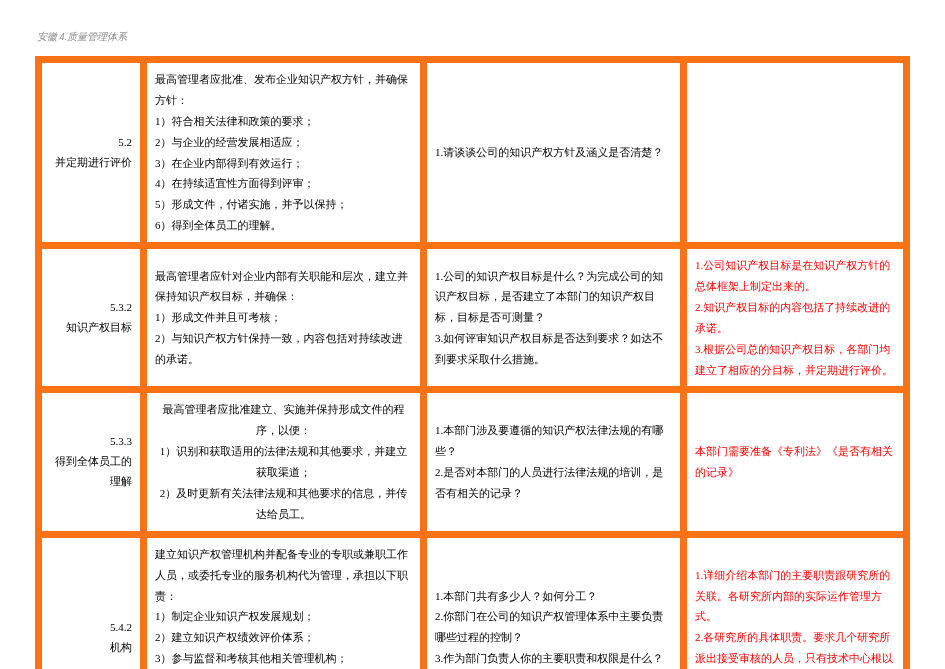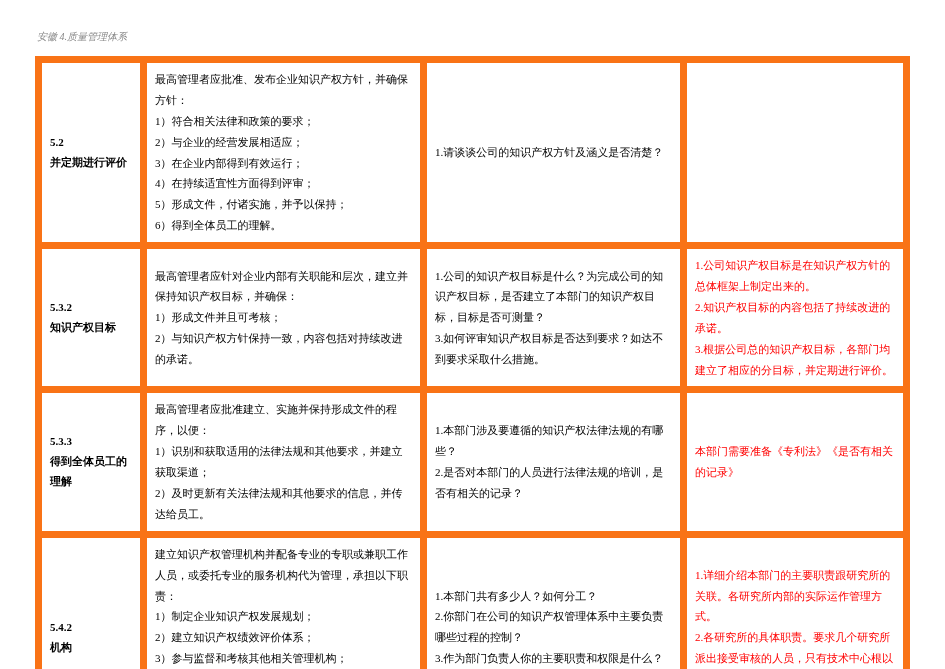--- a/index.html
+++ b/index.html
@@ -29,23 +29,22 @@
     padding: 6px 8px;
     vertical-align: middle;
     line-height: 1.9;
     font-size: 11px;
   }
   col.c1 { width: 105px; }
   col.c2 { width: 280px; }
   col.c3 { width: 260px; }
   col.c4 { width: auto; }
   .section-cell {
-    text-align: left;
+    text-align: right;
     line-height: 1.8;
-    font-weight: bold;
   }
   .red { color: #f00; }
 </style>
 </head>
 <body>
 
 <div class="header-text">安徽 4.质量管理体系</div>
 
 <table>
   <colgroup>
@@ -82,21 +81,21 @@
 3.如何评审知识产权目标是否达到要求？如达不到要求采取什么措施。</td>
         <td class="red" style="white-space: pre-line;">1.公司知识产权目标是在知识产权方针的总体框架上制定出来的。
 2.知识产权目标的内容包括了持续改进的承诺。
 3.根据公司总的知识产权目标，各部门均建立了相应的分目标，并定期进行评价。</td>
       </tr>
       <tr>
         <td class="section-cell">
           <div>5.3.3</div>
           <div>得到全体员工的理解</div>
         </td>
-        <td style="white-space: pre-line;">最高管理者应批准建立、实施并保持形成文件的程序，以便：
+        <td style="white-space: pre-line; text-align: center;">最高管理者应批准建立、实施并保持形成文件的程序，以便：
 1）识别和获取适用的法律法规和其他要求，并建立获取渠道；
 2）及时更新有关法律法规和其他要求的信息，并传达给员工。</td>
         <td style="white-space: pre-line;">1.本部门涉及要遵循的知识产权法律法规的有哪些？
 2.是否对本部门的人员进行法律法规的培训，是否有相关的记录？</td>
         <td class="red" style="white-space: pre-line;">本部门需要准备《专利法》《是否有相关的记录》</td>
       </tr>
       <tr>
         <td class="section-cell">
           <div>5.4.2</div>
           <div>机构</div>

